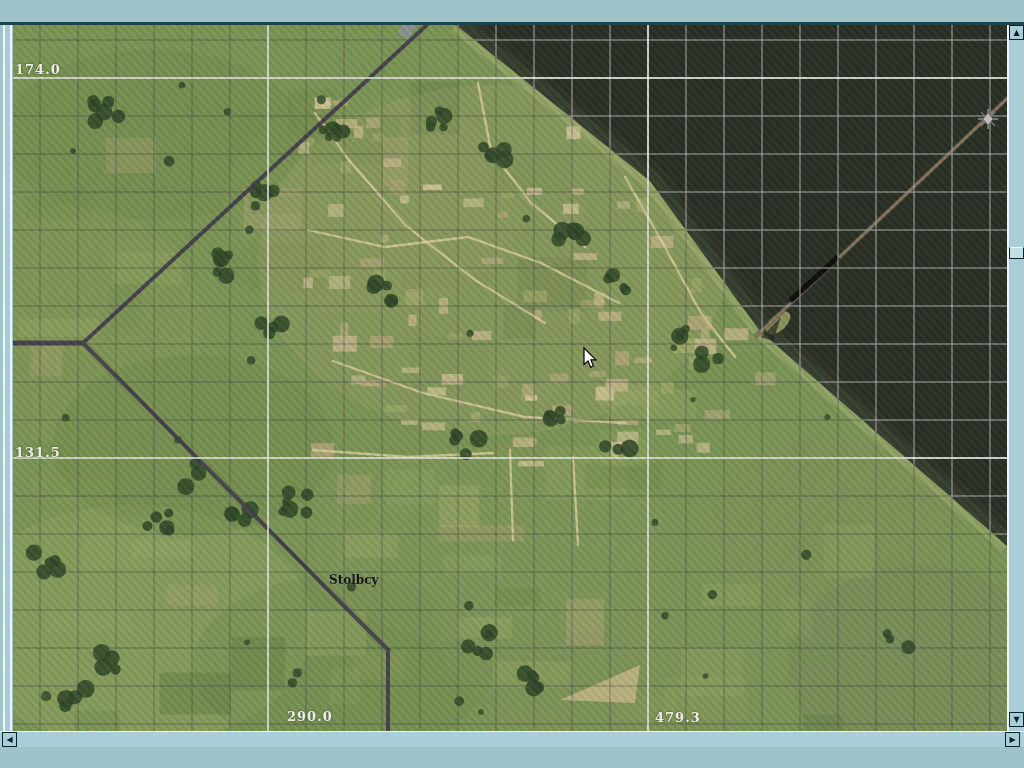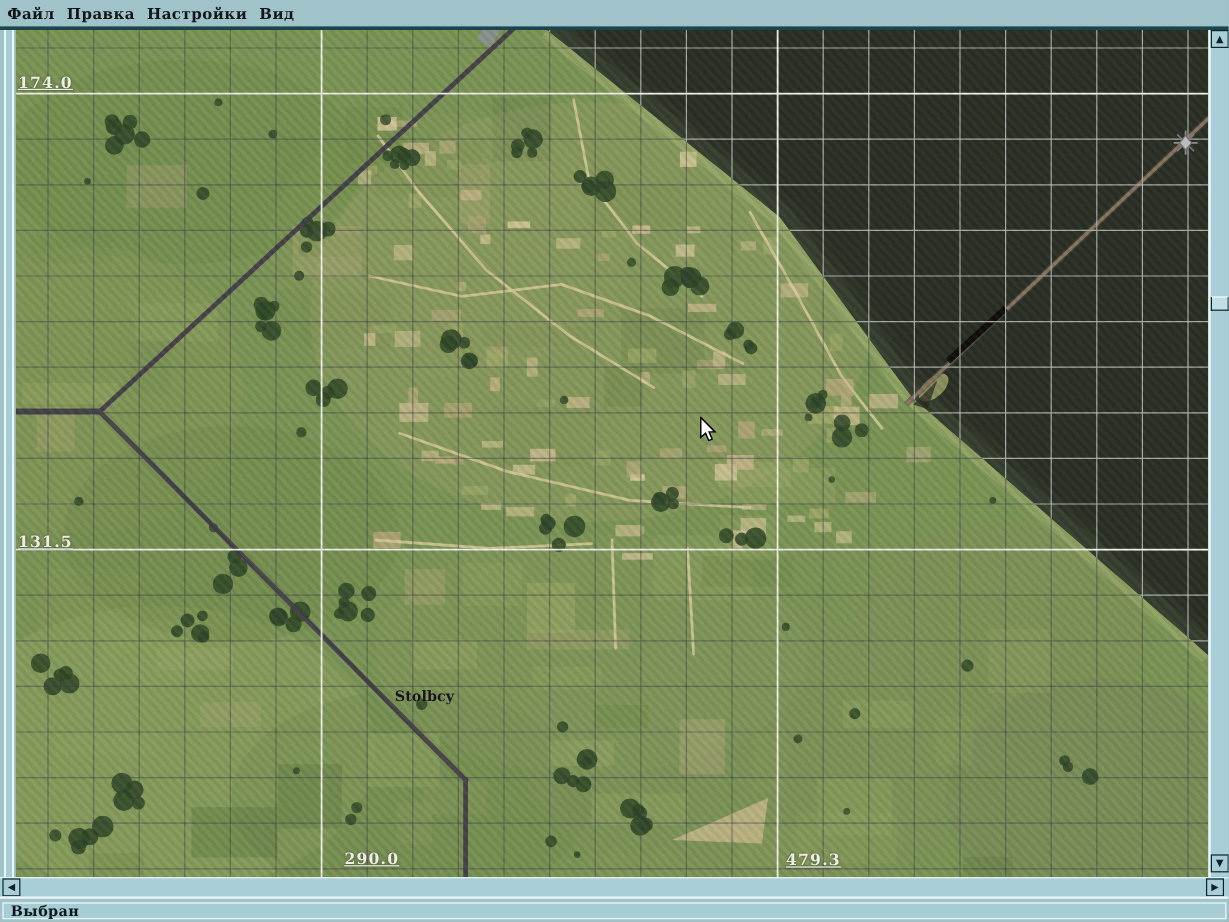--- a/index.html
+++ b/index.html
@@ -9,21 +9,21 @@
   .menubar{position:absolute;left:0;top:0;width:1024px;height:22px;background:#9fc3c9;
            display:flex;align-items:center;gap:10px;padding-left:6px;box-sizing:border-box;}
   .menu-item{font-size:12.5px;font-weight:bold;color:#10161a;letter-spacing:.4px;cursor:default;}
   .menu-border{position:absolute;left:0;top:22px;width:1024px;height:3px;background:#1a454c;}
 
   
   .map-viewport{position:absolute;left:13px;top:25px;width:994px;height:706px;overflow:hidden;background:#7b9355;}
   .map-viewport::after{content:"";position:absolute;inset:0;pointer-events:none;
       background:repeating-linear-gradient(47deg, rgba(20,30,10,.05) 0 3px, rgba(255,255,240,.03) 3px 6px);}
   .map-label{position:absolute;color:#eeeee4;font-size:13px;font-weight:bold;letter-spacing:1px;
-             text-shadow:0 0 2px rgba(30,35,25,.75);z-index:5;pointer-events:none;text-decoration:underline;}
+             text-shadow:0 0 2px rgba(30,35,25,.75);z-index:5;pointer-events:none;}
   .town-label{position:absolute;color:#15151a;font-size:12px;font-weight:bold;letter-spacing:0;
               z-index:5;text-shadow:0 0 1px rgba(230,230,210,.3);pointer-events:none;}
   .overlay{position:absolute;z-index:6;}
 
   
   .left-rail{position:absolute;left:0;top:25px;width:13px;height:706px;
       background:linear-gradient(90deg,#9fc3c9 0 3px,#ecf6f8 3px 5px,#a8ccd4 5px 10px,#ecf6f8 10px 12px,#9fc3c9 12px 13px);}
   .right-scroll{position:absolute;left:1007px;top:25px;width:17px;height:706px;background:#a9ced8;
       border-left:2px solid #ecf6f8;box-sizing:border-box;}
   .scroll-btn{position:absolute;width:15px;height:15px;background:#a9ced8;border:1px solid #09252b;
@@ -43,26 +43,20 @@
       border-top:2px solid #ecf6f8;box-sizing:border-box;}
   .status-panel{position:absolute;left:2px;top:3px;right:2px;bottom:2px;border:1px solid #eef8fa;
       background:#a6ccd4;display:flex;align-items:center;padding-left:6px;box-sizing:border-box;}
   .status-text{font-size:12px;font-weight:bold;color:#0e181c;letter-spacing:.3px;}
 </style>
 </head>
 <body>
 
 <div id="screen">
 
-  <div class="menubar">
-    <span class="menu-item">Файл</span>
-    <span class="menu-item">Правка</span>
-    <span class="menu-item">Настройки</span>
-    <span class="menu-item">Вид</span>
-  </div>
   <div class="menu-border"></div>
 
   <div class="map-viewport">
     <svg id="map-svg" width="994" height="706" viewBox="0 0 994 706">
         <clipPath id="wc">
           <polygon points="443,0 637,156 747,306 862,406 977,506 994,521 994,0"></polygon>
         </clipPath>
         <rect x="0" y="0" width="994" height="706" fill="#7b9355"></rect>
         <ellipse cx="140" cy="110" rx="150" ry="85" fill="#6e8749" opacity="0.4"></ellipse>
         <ellipse cx="60" cy="300" rx="130" ry="120" fill="#87995a" opacity="0.35"></ellipse>
@@ -535,18 +529,13 @@
 
   <div class="bottom-scroll">
     <div class="scroll-btn sb-left">
       <span>◀</span>
     </div>
     <div class="scroll-btn sb-right">
       <span>▶</span>
     </div>
   </div>
 
-  <div class="statusbar">
-    <div class="status-panel">
-      <span class="status-text">Выбран</span>
-    </div>
-  </div>
 </div>
 
 </body></html>

